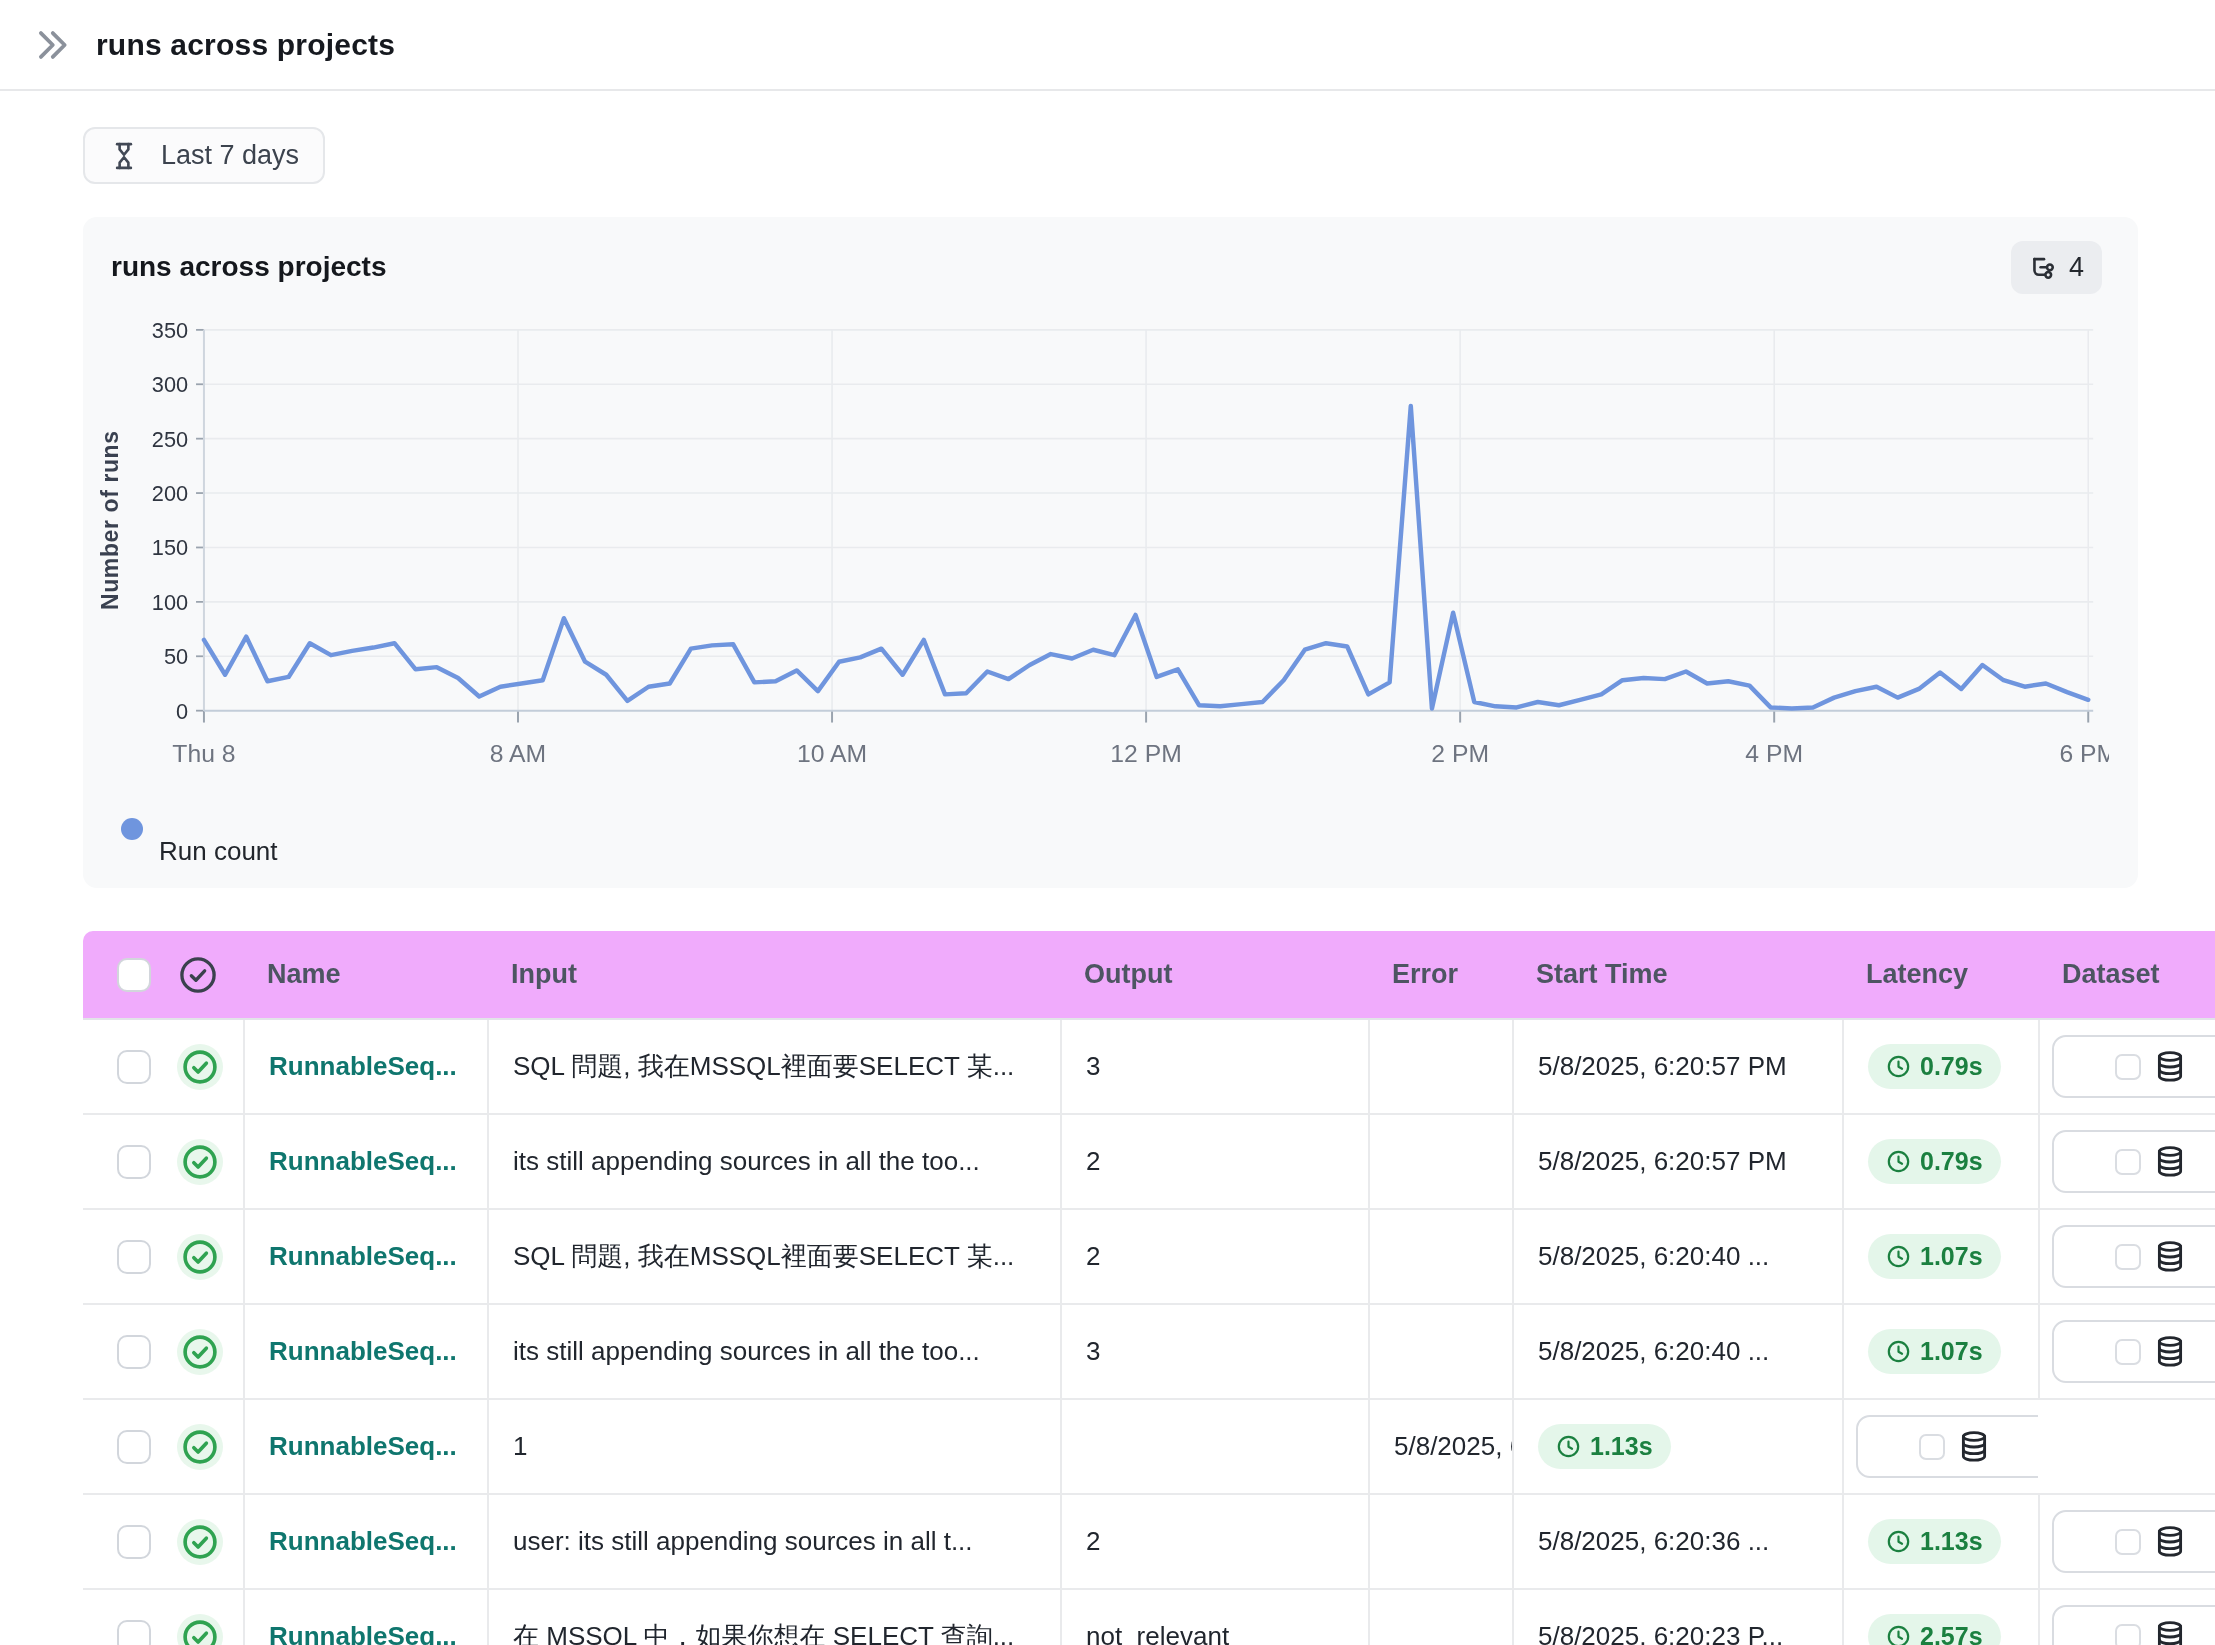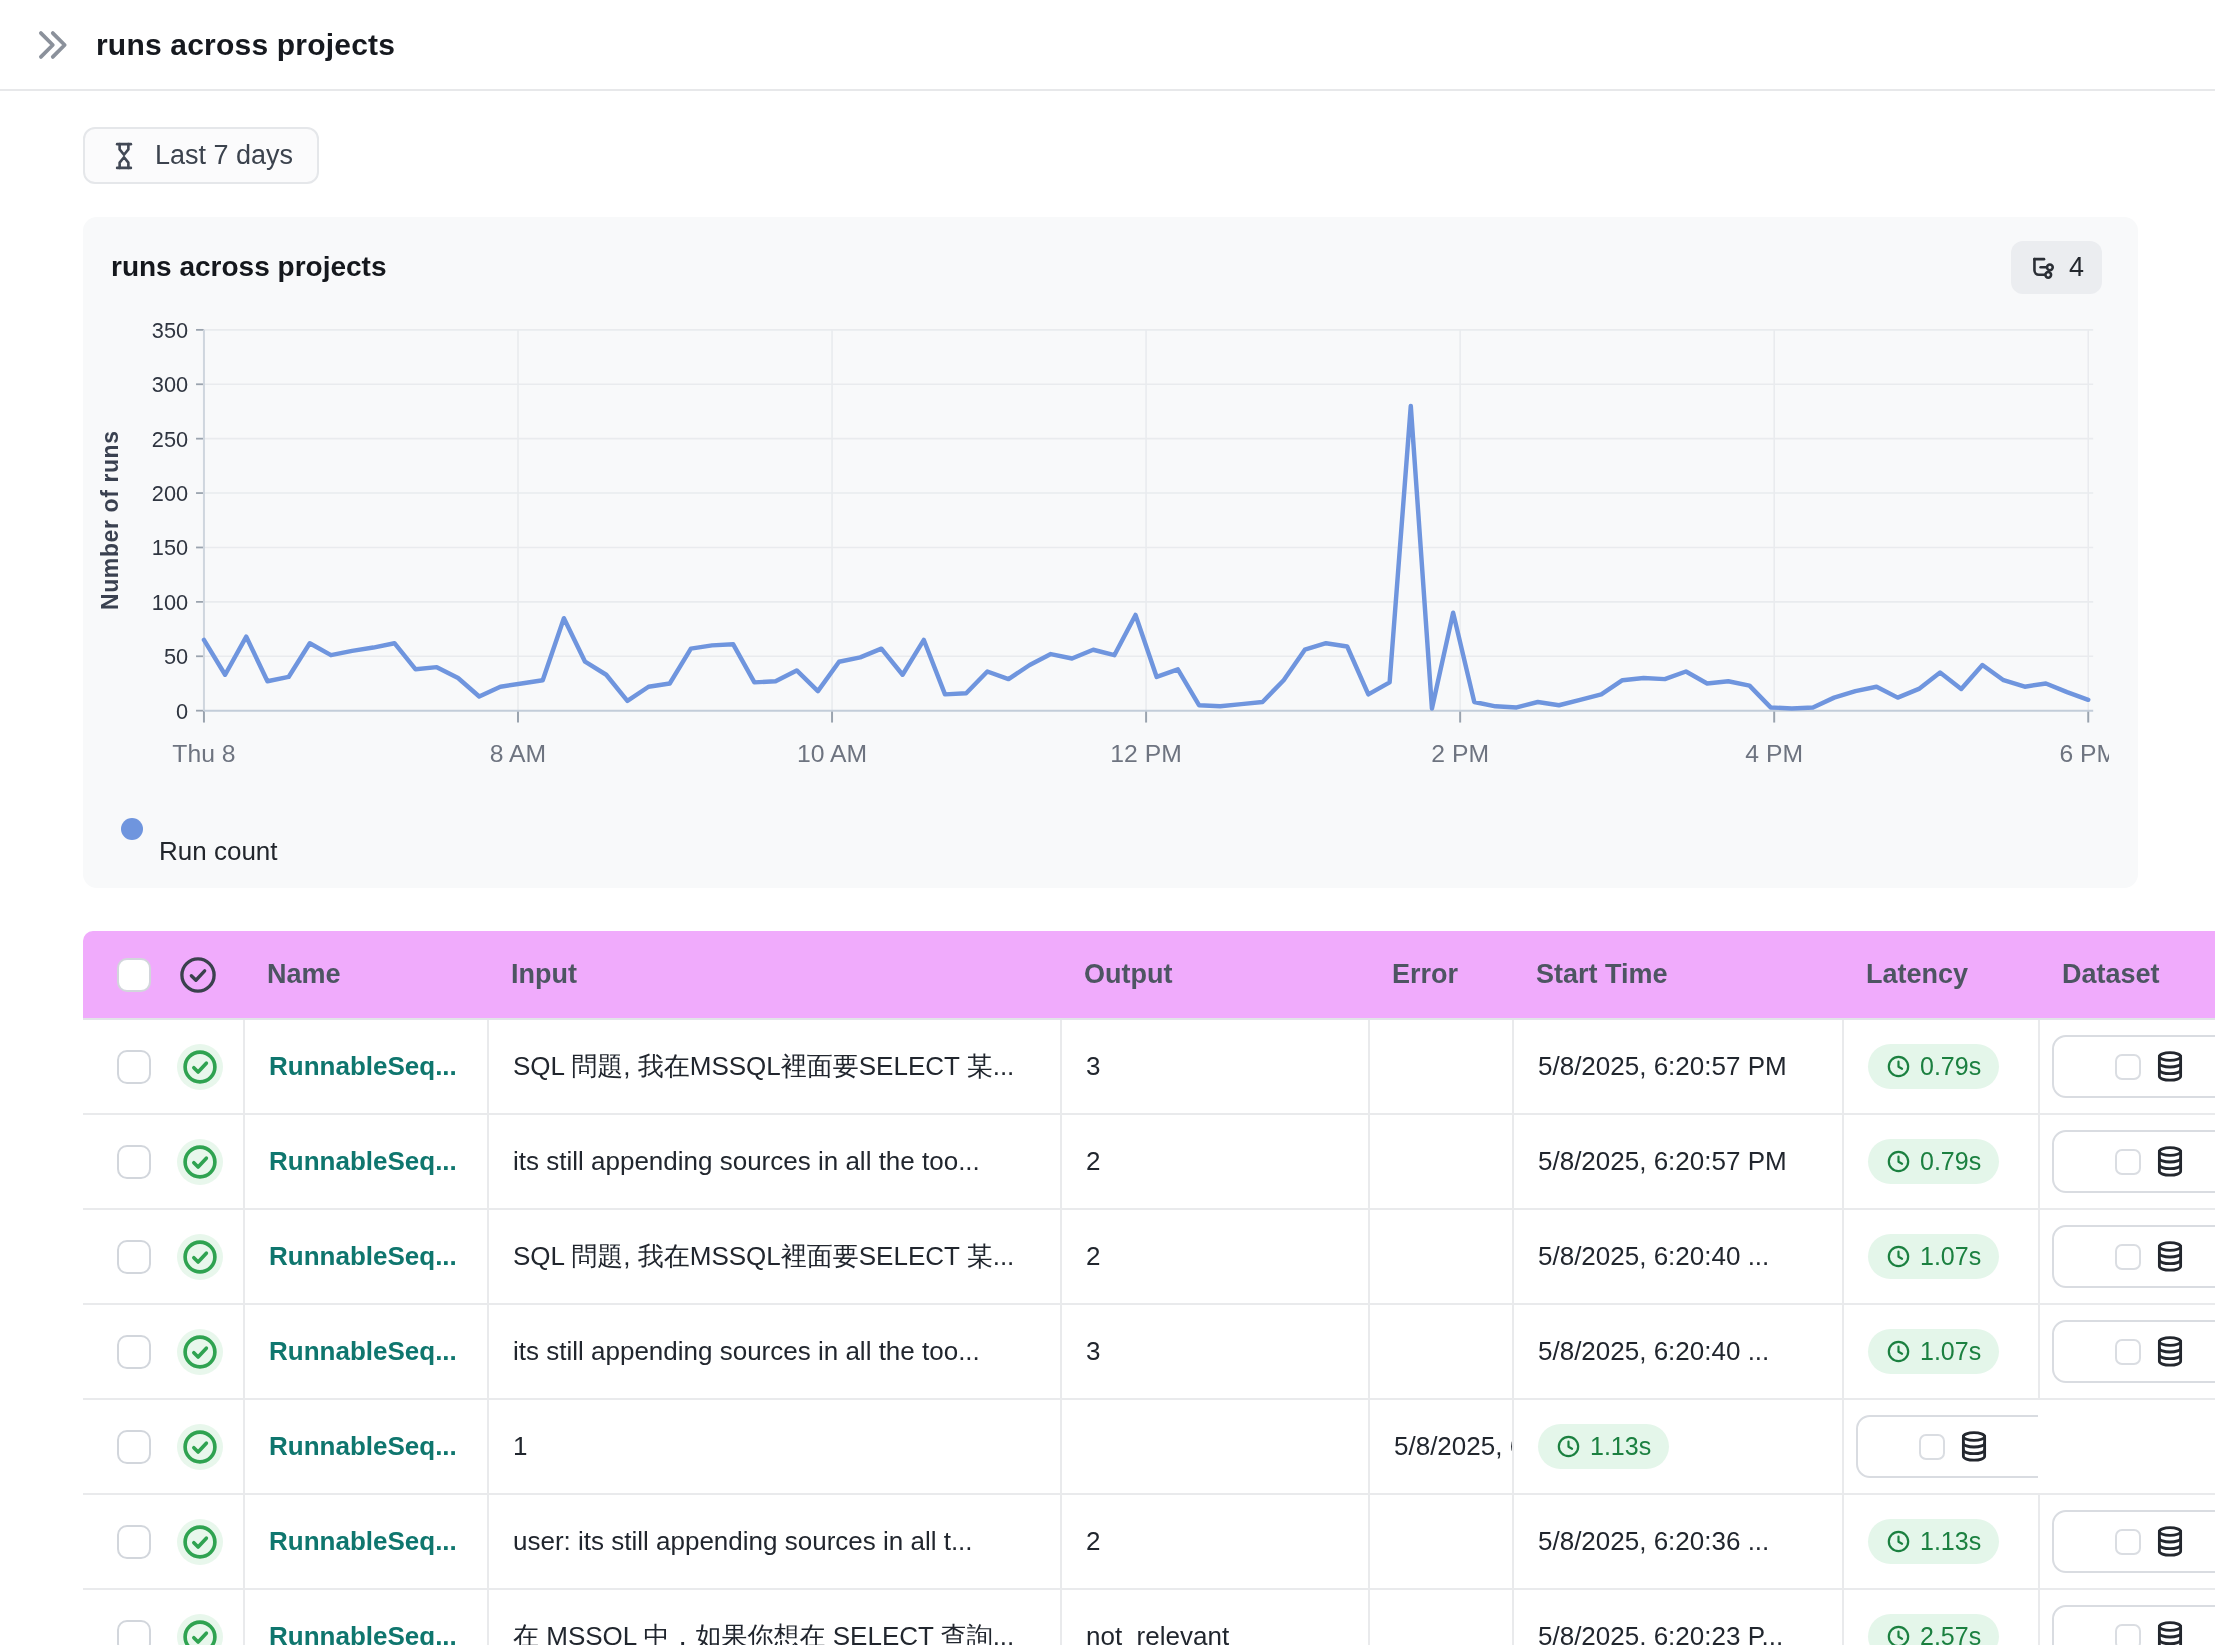--- a/index.html
+++ b/index.html
@@ -8,21 +8,21 @@
 
   
   .app-header { height:91px; display:flex; align-items:center; padding:0 30px;
     border-bottom:2px solid #e7e8ea; }
   .collapse-btn { width:44px; height:44px; display:flex; align-items:center; justify-content:center;
     background:none; border:none; cursor:pointer; }
   .app-title { font-size:30px; font-weight:700; color:#16191f; margin-left:22px; letter-spacing:0.2px; }
 
   
   .toolbar { padding:36px 83px 0; }
-  .time-filter { display:inline-flex; align-items:center; gap:16px; height:57px; padding:0 24px;
+  .time-filter { display:inline-flex; align-items:center; gap:22px; height:57px; padding:0 24px;
     background:#fbfbfc; border:2px solid #e5e7ea; border-radius:12px; cursor:pointer;
     font-size:27px; color:#3c434e; font-weight:500; font-family:inherit; }
 
   
   .chart-panel { position:absolute; left:83px; top:217px; width:2055px; height:671px;
     background:#f8f9fa; border-radius:14px; }
   .chart-title { position:absolute; left:28px; top:34px; font-size:28px; font-weight:700; color:#15181d; }
   .tree-badge { position:absolute; right:36px; top:24px; height:53px; padding:0 18px;
     display:flex; align-items:center; gap:10px; background:#ebedf0; border:none; border-radius:12px;
     font-size:27px; color:#24282e; cursor:pointer; font-family:inherit; }
@@ -45,21 +45,21 @@
   .trow { height:95px; border-bottom:2px solid #e9eaec; background:#fff; }
   .trow .cell { display:flex; align-items:center; font-size:26px; color:#21262e;
     white-space:nowrap; overflow:hidden; border-left:2px solid #e9eaec; }
   .trow .cell:first-child { border-left:none; }
   .name-link { font-weight:700; color:#0f766e; text-decoration:none; overflow:hidden; white-space:nowrap; }
   .checkbox { width:34px; height:34px; flex:0 0 34px; background:#fff; border:2px solid #d2d6dc;
     border-radius:10px; cursor:pointer; }
   .status-halo { width:46px; height:46px; flex:0 0 46px; border-radius:50%; background:#e8f7ec;
     display:flex; align-items:center; justify-content:center; }
   .latency-pill { display:inline-flex; align-items:center; gap:9px; padding:8px 18px;
-    border-radius:989px; background:#e4f6ea; color:#1b8040; font-size:25px; font-weight:400; }
+    border-radius:989px; background:#e4f6ea; color:#1b8040; font-size:25px; font-weight:700; }
   .dataset-btn { display:flex; align-items:center; justify-content:center; gap:12px;
     width:198px; height:63px; flex:0 0 198px; background:#fff; border:2px solid #d9dce1;
     border-radius:14px; cursor:pointer; }
   .mini-box { width:26px; height:26px; border:2px solid #dadde2; border-radius:7px; background:#fff; }
   svg { display:block; }
 </style>
 </head>
 <body>
 
 <div class="app-header">

